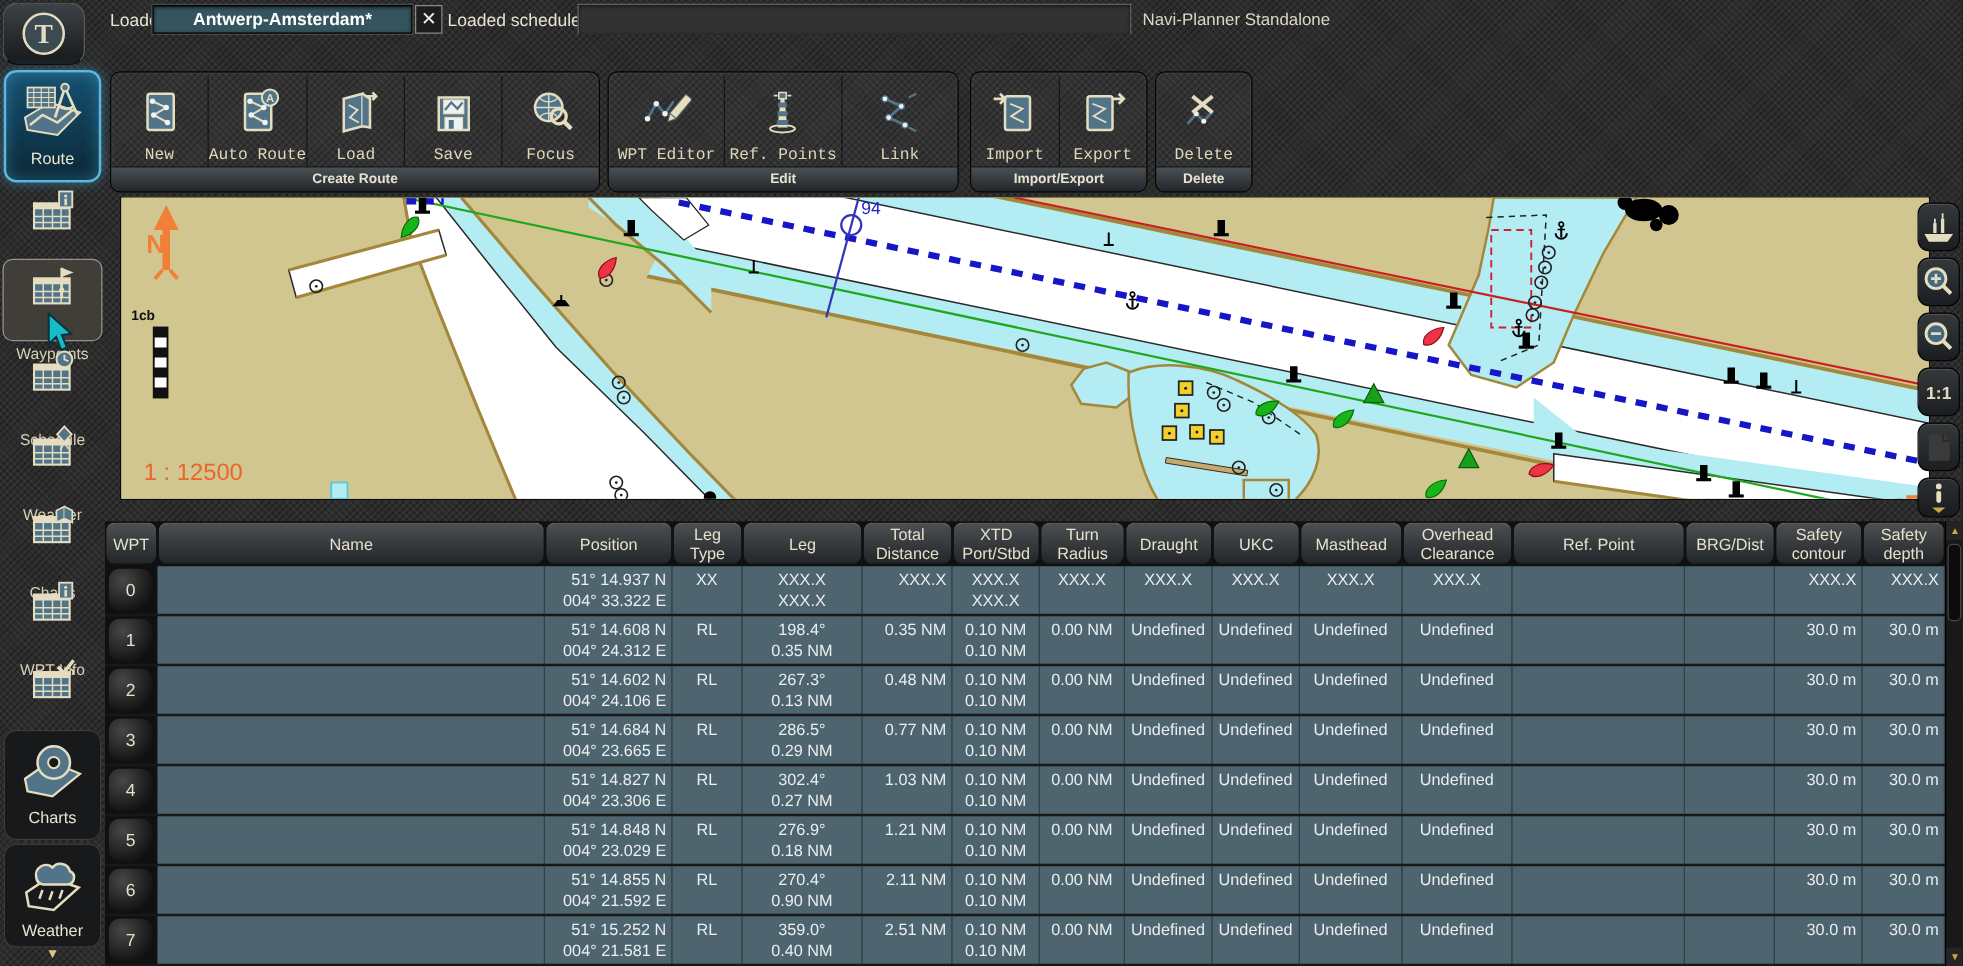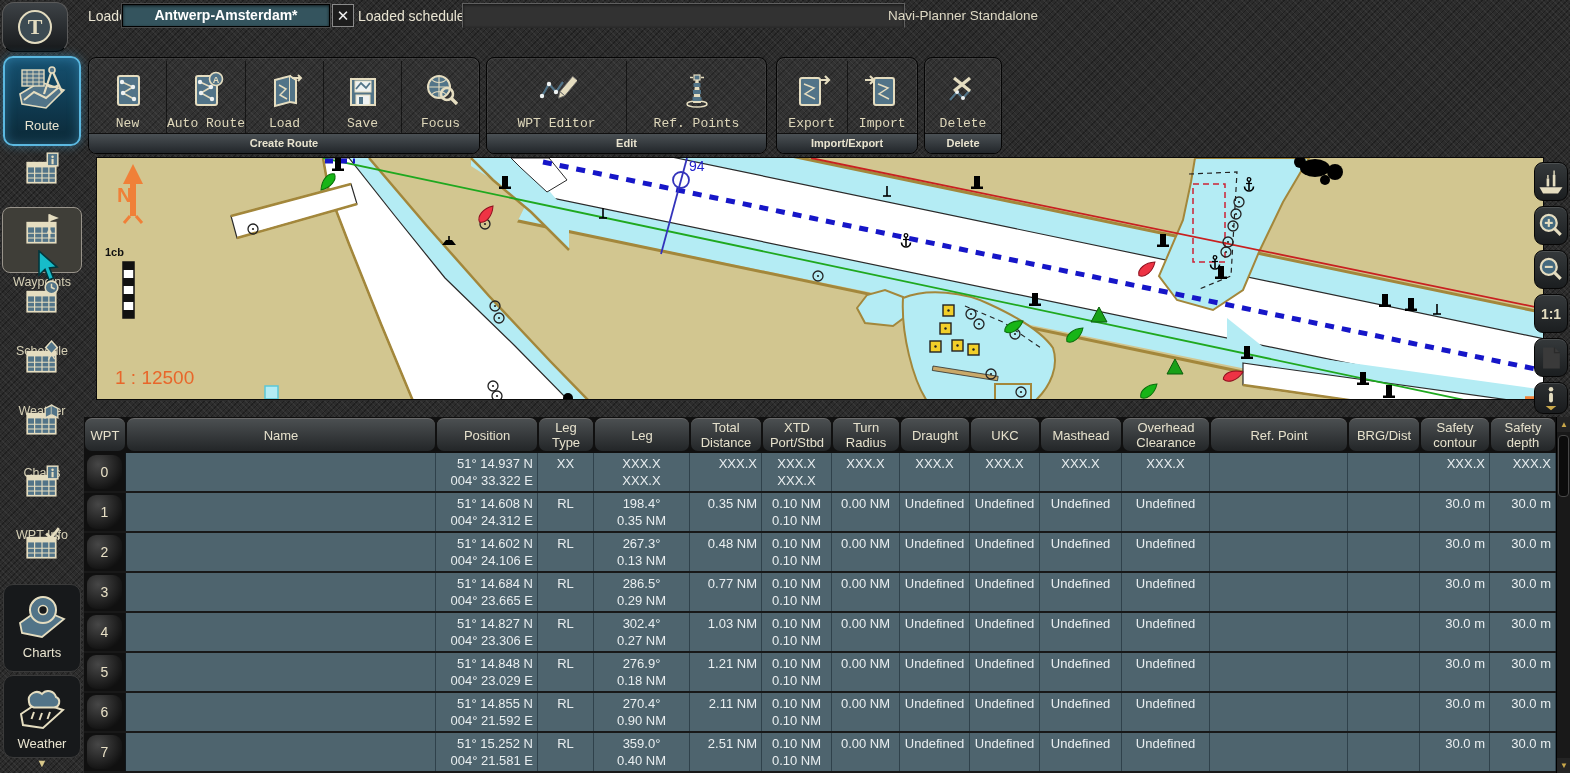--- a/index.html
+++ b/index.html
@@ -17,21 +17,21 @@
     display:flex;align-items:center;justify-content:center;background:#3c4a52;}
   .logo .ring span{font-family:"Liberation Serif",serif;font-weight:bold;font-size:22px;color:#e3dcc0;line-height:1;}
   .tb-label{position:absolute;top:8px;font-size:14px;color:#e9e4d2;white-space:nowrap;}
   .route-input{position:absolute;left:122px;top:4px;width:208px;height:23px;background:#34545e;
     border:1px solid #000;box-shadow:inset 0 1px 3px rgba(0,0,0,.7),0 0 0 1px #4b4b4b;
     color:#fff;font-weight:bold;font-size:14px;text-align:center;line-height:21px;}
   .close-btn{position:absolute;left:332px;top:4px;width:22px;height:23px;background:#1d1d1d;
     border:1px solid #8a8a8a;color:#f0f0f0;font-size:15px;text-align:center;line-height:21px;cursor:default;}
   .sched-input{position:absolute;left:462px;top:3px;width:443px;height:25px;background:#323232;
     border:1px solid #606060;border-bottom-color:#2a2a2a;box-shadow:inset 0 1px 3px rgba(0,0,0,.6);}
-  .app-title{position:absolute;left:888px;top:8px;font-size:13.5px;color:#ddd8c4;}
+  .app-title{position:absolute;left:914px;top:8px;font-size:13.5px;color:#ddd8c4;}
   
   .tabbar{position:absolute;left:84px;top:31px;height:22px;display:flex;gap:3px;}
   .tab{padding:2px 12px 3px;font-size:13.5px;color:#a89e66;border:1px solid #1a1a1a;border-bottom:none;
     border-radius:6px 6px 0 0;background:linear-gradient(#3e4346,#2e3234);white-space:nowrap;}
   .tab.active{color:#f4f1e6;background:linear-gradient(#4d555b,#343b3f);border-color:#0d0d0d;}
   
   .tb-group{position:absolute;top:57px;height:97px;border:1px solid #050505;border-radius:8px;
     background:rgba(255,255,255,0.03);box-shadow:0 0 0 1px rgba(255,255,255,0.06) inset;
     display:flex;flex-direction:column;overflow:hidden;}
   .tb-buttons{flex:1;display:flex;align-items:stretch;padding-top:3px;}
@@ -180,40 +180,52 @@
                 <polygon points="16,32 18.5,9 21.5,9 24,32" fill="#e5ddc0"></polygon>
                 <rect x="16.5" y="12" width="7" height="4" fill="#527488"></rect>
                 <rect x="16" y="19" width="8" height="4" fill="#527488"></rect>
                 <rect x="15.5" y="26" width="9" height="4" fill="#527488"></rect>
                 <rect x="17" y="4" width="6" height="5" fill="#527488" stroke="#e5ddc0" stroke-width="1.2"></rect>
                 <line x1="13" y1="6.5" x2="16" y2="6.5" stroke="#e5ddc0" stroke-width="1.4"></line>
                 <line x1="24" y1="6.5" x2="27" y2="6.5" stroke="#e5ddc0" stroke-width="1.4"></line>
               </svg></span>
             <div class="lbl">Ref. Points</div>
           </div>
+          <div class="tb-btn">
+            <span><svg width="40" height="40" viewBox="0 0 40 40">
+                <polyline points="8,9 21,15 11,24 24,30" fill="none" stroke="#527488" stroke-width="2.4"></polyline>
+                <circle cx="8" cy="9" r="2.4" fill="#eef2f2" stroke="#527488"></circle>
+                <circle cx="21" cy="15" r="2.4" fill="#eef2f2" stroke="#527488"></circle>
+                <circle cx="11" cy="24" r="2.4" fill="#eef2f2" stroke="#527488"></circle>
+                <circle cx="24" cy="30" r="2.4" fill="#eef2f2" stroke="#527488"></circle>
+                <line x1="27" y1="8" x2="33" y2="5" stroke="#527488" stroke-width="2"></line>
+                <line x1="27" y1="32" x2="33" y2="35" stroke="#527488" stroke-width="2"></line>
+              </svg></span>
+            <div class="lbl">Link</div>
+          </div>
         </div>
         <div class="tb-caption">Edit</div>
       </div>
       <div class="tb-group" style="left: 776px; width: 142px;">
         <div class="tb-buttons">
+          <div class="tb-btn">
+            <span><svg width="40" height="40" viewBox="0 0 40 40">
+                <rect x="12" y="7" width="20" height="27" rx="2" fill="#527488" stroke="#e5ddc0" stroke-width="2"></rect>
+                <polyline points="16,13 26,17 17,23 27,28" fill="none" stroke="#e5ddc0" stroke-width="1.5"></polyline>
+                <path d="M3,9 L12,9 M8,5 L12,9 L8,13" fill="none" stroke="#e5ddc0" stroke-width="2.2"></path>
+              </svg></span>
+            <div class="lbl">Import</div>
+          </div>
           <div class="tb-btn">
             <span><svg width="40" height="40" viewBox="0 0 40 40">
                 <rect x="8" y="7" width="20" height="27" rx="2" fill="#527488" stroke="#e5ddc0" stroke-width="2"></rect>
                 <polyline points="12,13 22,17 13,23 23,28" fill="none" stroke="#e5ddc0" stroke-width="1.5"></polyline>
                 <path d="M28,9 L37,9 M33,5 L37,9 L33,13" fill="none" stroke="#e5ddc0" stroke-width="2.2"></path>
               </svg></span>
             <div class="lbl">Export</div>
-          </div>
-          <div class="tb-btn">
-            <span><svg width="40" height="40" viewBox="0 0 40 40">
-                <rect x="12" y="7" width="20" height="27" rx="2" fill="#527488" stroke="#e5ddc0" stroke-width="2"></rect>
-                <polyline points="16,13 26,17 17,23 27,28" fill="none" stroke="#e5ddc0" stroke-width="1.5"></polyline>
-                <path d="M3,9 L12,9 M8,5 L12,9 L8,13" fill="none" stroke="#e5ddc0" stroke-width="2.2"></path>
-              </svg></span>
-            <div class="lbl">Import</div>
           </div>
         </div>
         <div class="tb-caption">Import/Export</div>
       </div>
       <div class="tb-group" style="left: 924px; width: 78px;">
         <div class="tb-buttons">
           <div class="tb-btn">
             <span><svg width="40" height="40" viewBox="0 0 40 40">
                 <polyline points="7,29 14,21 20,27 27,19" fill="none" stroke="#527488" stroke-width="2.2"></polyline>
                 <circle cx="14" cy="21" r="2" fill="#eef2f2"></circle>

